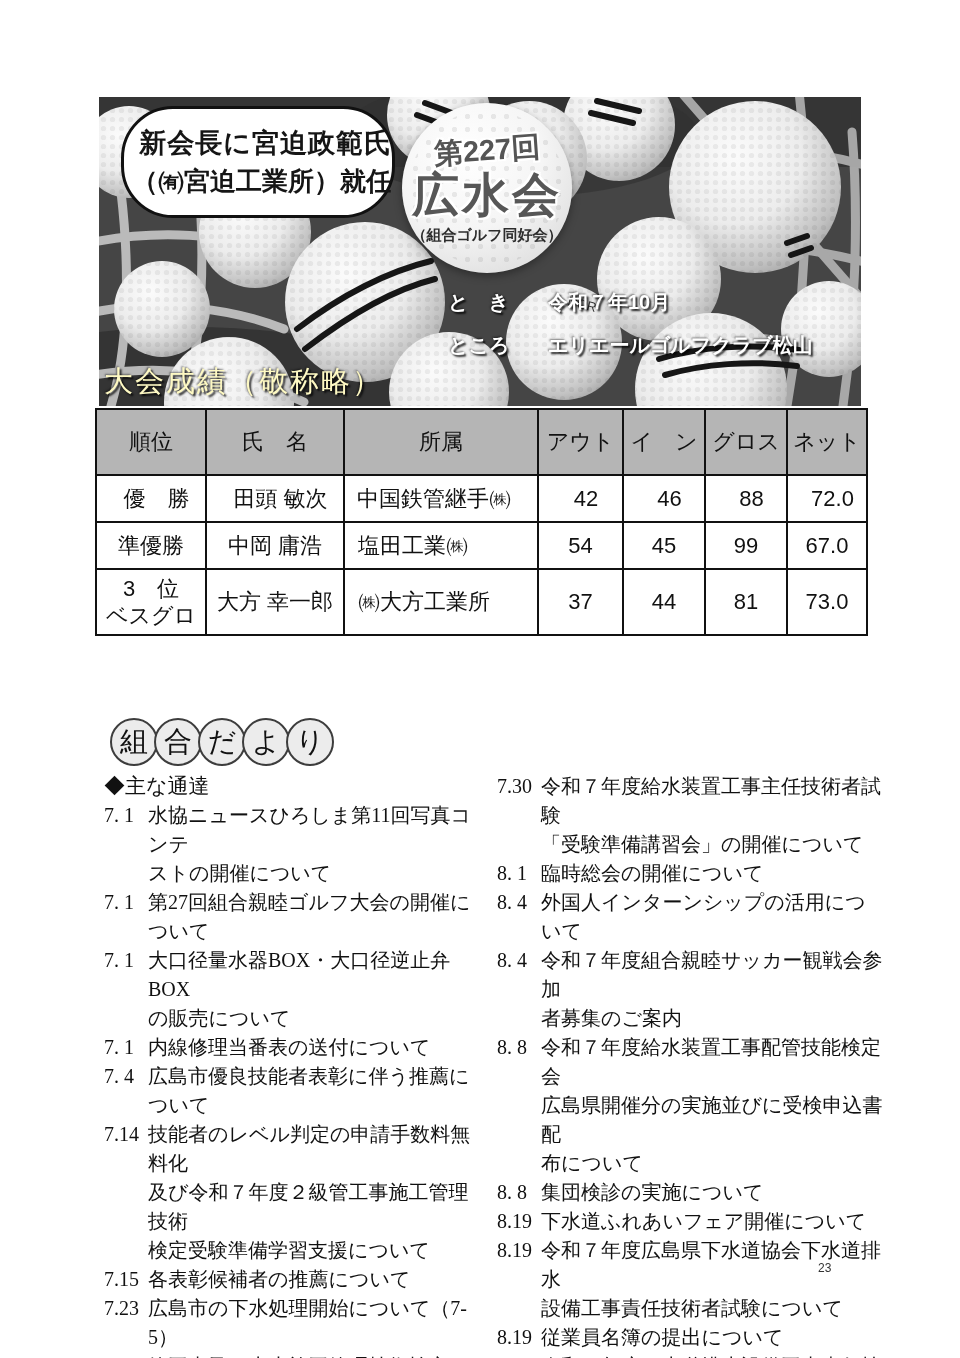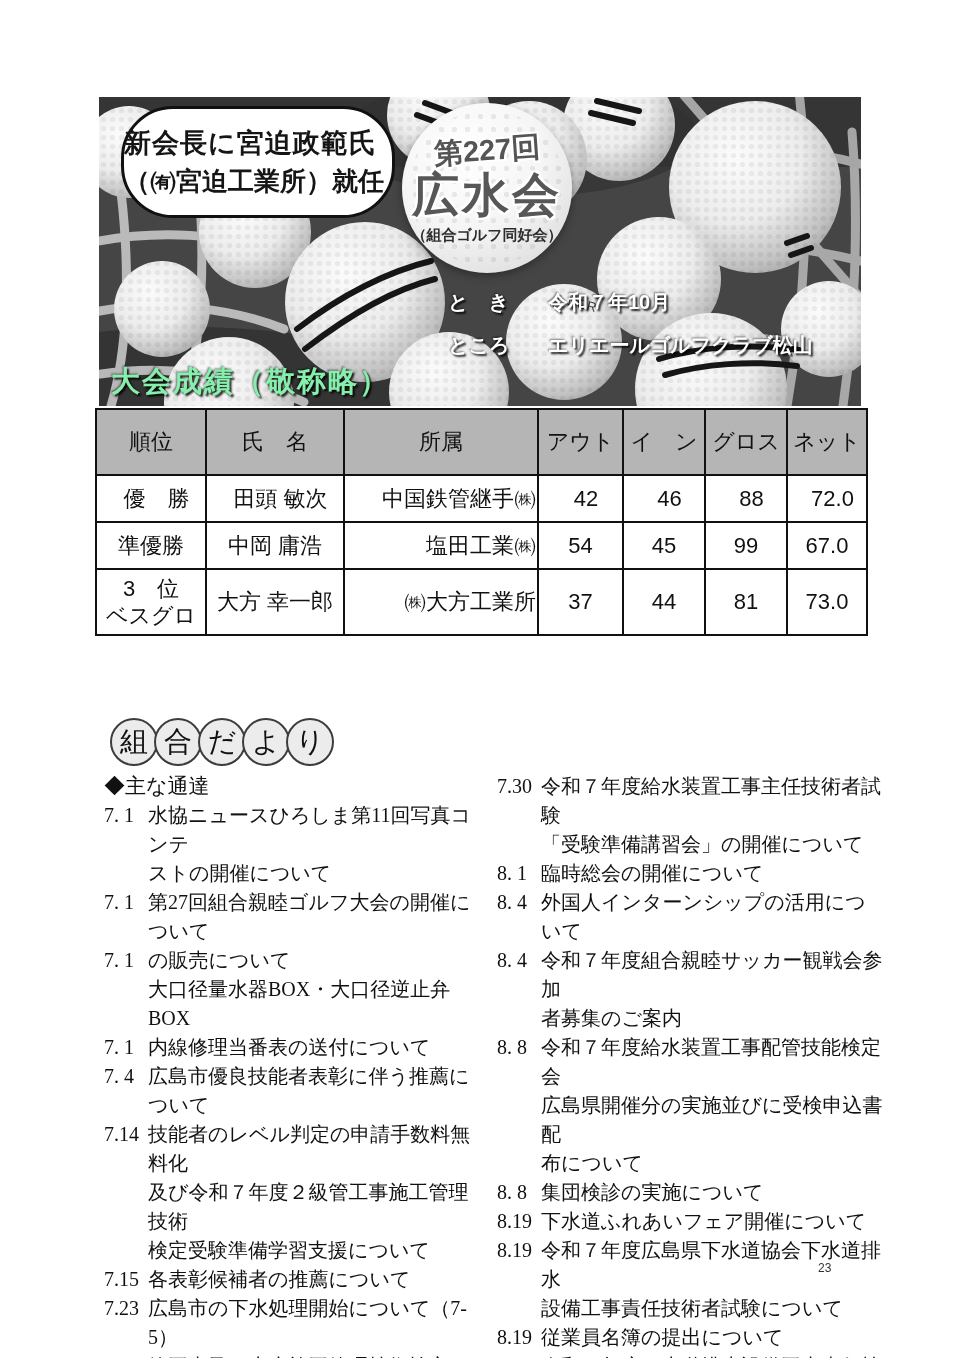--- a/index.html
+++ b/index.html
@@ -5,21 +5,21 @@
   html,body{margin:0;padding:0;background:#ffffff;}
   body{width:960px;height:1358px;font-family:"Liberation Sans",sans-serif;color:#111;}
   .page{position:relative;width:960px;height:1358px;background:#fff;overflow:hidden;}
 
   
   .photo{position:absolute;left:99px;top:97px;width:762px;height:309px;background:#454545;overflow:hidden;}
   .photo svg{position:absolute;left:0;top:0;width:100%;height:100%;}
 
   .bubble{position:absolute;left:22px;top:9px;width:268px;height:106px;background:#fff;
     border:3px solid #111;border-radius:52px;display:flex;flex-direction:column;
-    justify-content:center;align-items:flex-start;gap:3px;z-index:3;}
+    justify-content:center;align-items:flex-end;gap:3px;z-index:3;}
   .bubble .l1{font-size:27px;font-weight:700;letter-spacing:1px;color:#151515;}
   .bubble .l2{font-size:26px;font-weight:700;color:#151515;font-family:Liberation Mono, monospace;}
 
   .ball-badge{position:absolute;left:303px;top:6px;width:170px;height:170px;border-radius:50%;
     background:radial-gradient(circle at 38% 30%, #ffffff 0%, #f5f5f5 48%, #e2e2e2 78%, #c6c6c6 100%);
     display:flex;flex-direction:column;align-items:center;justify-content:center;z-index:3;
     box-shadow:0 3px 8px rgba(0,0,0,0.35);}
   .ball-badge::before{content:"";position:absolute;inset:7px;border-radius:50%;
     background-image:radial-gradient(rgba(0,0,0,0.075) 2.4px, rgba(0,0,0,0) 3px);
     background-size:13px 13px;}
@@ -28,34 +28,34 @@
   .badge-l2{position:relative;font-size:47px;font-weight:800;color:#575757;line-height:1.02;letter-spacing:3px;
     text-shadow:-2px -2px 0 #fff,2px -2px 0 #fff,-2px 2px 0 #fff,2px 2px 0 #fff,0 -2px 0 #fff,0 2px 0 #fff,-2px 0 0 #fff,2px 0 0 #fff;}
   .badge-l3{position:relative;font-size:15px;font-weight:700;color:#2d2d2d;margin-top:7px;}
 
   .photo-meta{position:absolute;left:349px;top:184px;z-index:3;color:#fff;font-weight:800;font-size:20px;
     text-shadow:2px 2px 2px rgba(0,0,0,0.85),-1px -1px 2px rgba(0,0,0,0.5);}
   .meta-row{display:flex;height:43px;align-items:center;}
   .meta-label{width:84px;flex:none;}
   .meta-value{margin-left:16px;white-space:nowrap;}
 
-  .photo-caption{position:absolute;left:12px;bottom:4px;z-index:3;color:#86efac;font-weight:700;font-size:29px;
+  .photo-caption{position:absolute;left:5px;bottom:4px;z-index:3;color:#fef9c3;font-weight:400;font-size:29px;
     letter-spacing:2px;text-shadow:2px 2px 2px rgba(0,0,0,0.85),-1px -1px 2px rgba(0,0,0,0.5);}
 
   
   table.results{position:absolute;left:95px;top:408px;width:771px;border-collapse:collapse;table-layout:fixed;
     font-family:"Liberation Sans",sans-serif;}
   .results th,.results td{border:2px solid #111;text-align:center;vertical-align:middle;color:#111;
     font-weight:500;}
   .results thead th{background:#b5b5b5;height:62px;font-size:22px;}
   .results tbody tr:nth-child(1) td{height:43px;padding-left:12px;}
   .results tbody tr:nth-child(2) td{height:43px;}
   .results tbody tr:nth-child(3) td{height:62px;}
   .results td{font-size:22px;}
-  .results td.left{text-align:right;padding-left:13px;}
+  .results td.left{text-align:left;padding-left:13px;}
   .results td div{line-height:1.25;}
 
   
   .kumiai-badge{position:absolute;left:110px;top:718px;display:flex;z-index:2;}
   .badge-circle{width:44px;height:44px;border:2px solid #3d3d3d;border-radius:50%;background:#ececec;
     display:flex;align-items:center;justify-content:center;font-size:28px;color:#111;margin-right:-4px;
     font-family:"Liberation Serif",serif;}
 
   .col-left{position:absolute;left:104px;top:772px;width:382px;}
   .col-right{position:absolute;left:497px;top:772px;width:386px;}
@@ -293,22 +293,22 @@
         </div>
         <div class="notice">
           <span class="date">7. 1</span>
           <div class="text">
             <div>第27回組合親睦ゴルフ大会の開催について</div>
           </div>
         </div>
         <div class="notice">
           <span class="date">7. 1</span>
           <div class="text">
+            <div>大口径量水器BOX・大口径逆止弁BOX</div>
             <div>の販売について</div>
-            <div>大口径量水器BOX・大口径逆止弁BOX</div>
           </div>
         </div>
         <div class="notice">
           <span class="date">7. 1</span>
           <div class="text">
             <div>内線修理当番表の送付について</div>
           </div>
         </div>
         <div class="notice">
           <span class="date">7. 4</span>

